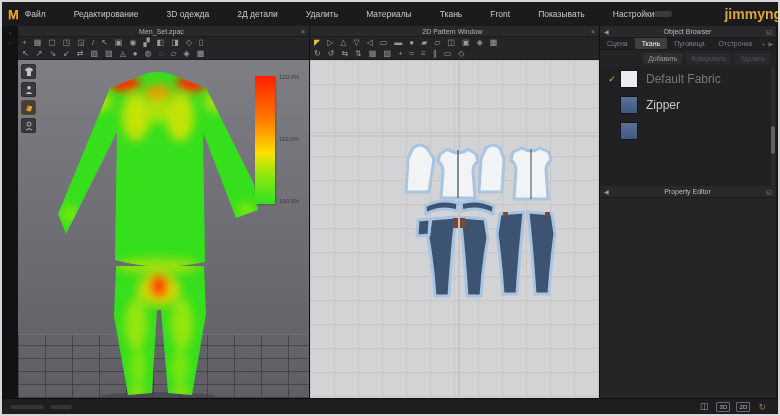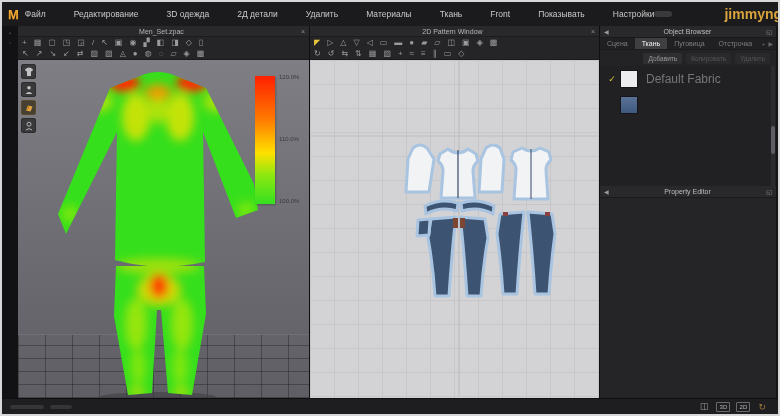--- a/index.html
+++ b/index.html
@@ -342,20 +342,25 @@
         </div>
       <div class="fabric-list" id="fabric-list">
         <div class="fabric-row">
             <span class="f-check">✓</span>
             <div class="f-swatch white"></div>
             <span class="f-label dim">Default Fabric</span>
           </div>
           <div class="fabric-row">
             <span class="f-check"></span>
             <div class="f-swatch blue"></div>
+            <span class="f-label">Zipper</span>
+          </div>
+          <div class="fabric-row">
+            <span class="f-check"></span>
+            <div class="f-swatch blue"></div>
             <span class="f-label"></span>
           </div>
           <div class="fl-scroll">
             <div class="fl-thumb"></div>
           </div>
       </div>
       <div class="panel-head">
         <span class="ph-icon">◀</span>
         <span class="ph-title">Property Editor</span>
         <span class="ph-icon">◱</span>

